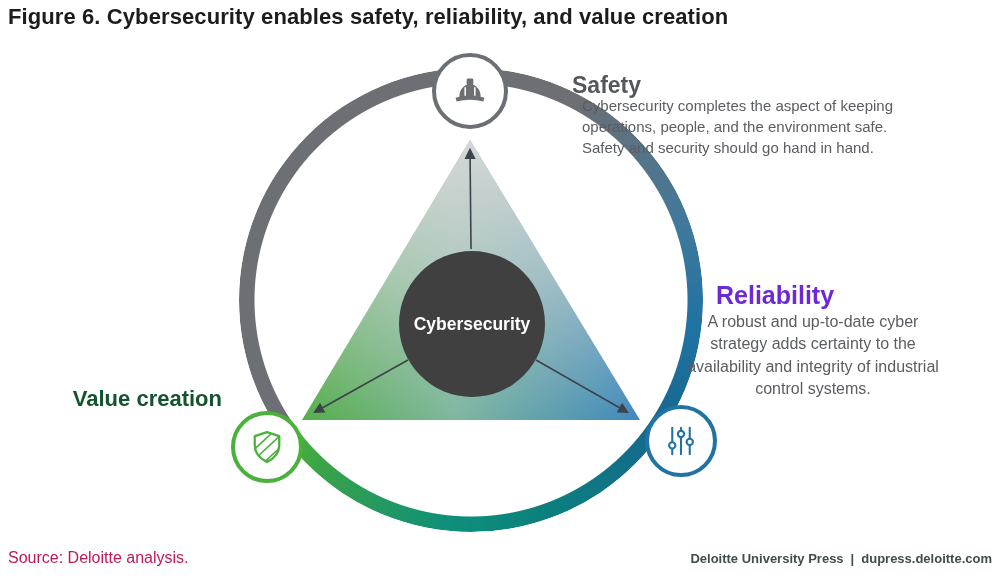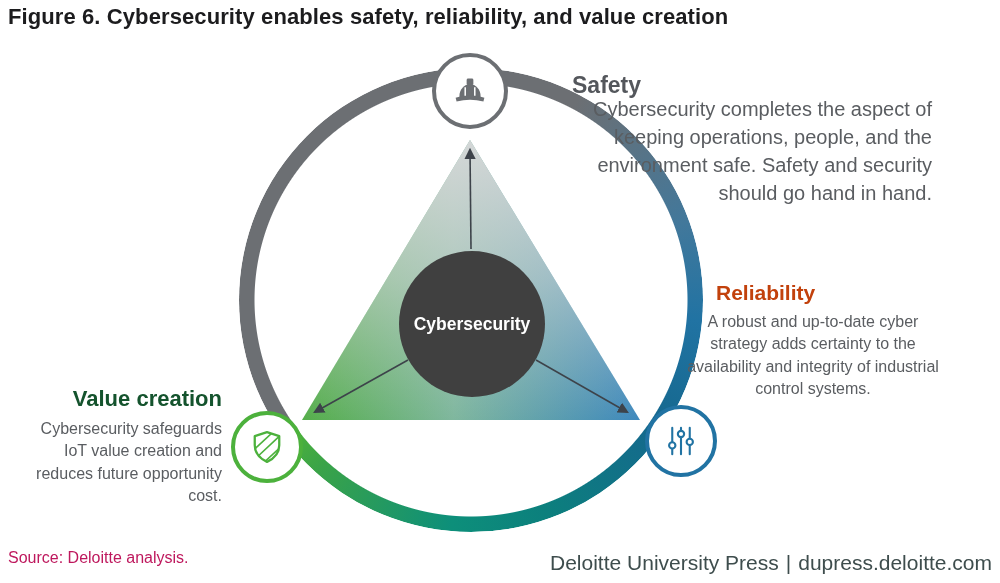--- a/index.html
+++ b/index.html
@@ -75,36 +75,36 @@
     align-items: center;
     justify-content: center;
     z-index: 4;
   }
   .node-safety      { left: 432px; top: 53px;  width: 76px; height: 76px; border: 4px solid #6c6f73; }
   .node-reliability { left: 645px; top: 405px; width: 72px; height: 72px; border: 4px solid #2173a3; }
   .node-value       { left: 231px; top: 411px; width: 72px; height: 72px; border: 4px solid #4cb13c; }
   
   .txt-block { position: absolute; z-index: 5; }
   .blk-safety-h { left: 572px; top: 72px; font-size: 23px; font-weight: bold; color: #54575c; }
-  .blk-safety-d { left: 582px; top: 95px; width: 350px; text-align: right;
-                  font-size: 20px; line-height: 1.4; color: #5a5d61; }
-  .blk-rel-h    { left: 716px; top: 281px; font-size: 21px; font-weight: bold; color: #c2410c; text-align: right; }
+  .blk-safety-d { left: 582px; top: 95px; width: 350px; text-align: left;
+                  font-size: 15px; line-height: 1.4; color: #5a5d61; }
+  .blk-rel-h    { left: 716px; top: 281px; font-size: 25px; font-weight: bold; color: #6d28d9; text-align: right; }
   .blk-rel-d    { left: 677px; top: 311px; width: 272px; text-align: center;
                   font-size: 16px; line-height: 1.4; color: #5a5d61; }
   .blk-val      { left: 20px; top: 386px; width: 202px; text-align: right; }
   .blk-val-h    { font-size: 22px; font-weight: bold; color: #14532d; }
   .blk-val-d    { margin-top: 6px; margin-left: 16px; font-size: 16px; line-height: 1.4; color: #5a5d61; }
   
   .footer-source {
     position: absolute; left: 8px; top: 549px;
     font-size: 16px; color: #be185d; z-index: 5;
   }
   .footer-brand {
     position: absolute; right: 8px; top: 551px;
-    font-size: 21px; font-weight: normal; color: #3e4d4d; z-index: 5; text-align: right;
+    font-size: 13px; font-weight: bold; color: #3e4d4d; z-index: 5; text-align: right;
   }
   .footer-brand .sep { padding: 0 7px; color: #3e4d4d; }
 </style>
 </head>
 <body>
 
 <div class="canvas">
 
   <div class="fig-title">Figure 6. Cybersecurity enables safety, reliability, and value creation</div>
 
@@ -183,21 +183,20 @@
   </div>
 
   <div class="txt-block blk-safety-h">Safety</div>
   <div class="txt-block blk-safety-d">Cybersecurity completes the aspect of keeping operations, people, and the environment safe. Safety and security should go hand in hand.</div>
 
   <div class="txt-block blk-rel-h">Reliability</div>
   <div class="txt-block blk-rel-d">A robust and up-to-date cyber strategy adds certainty to the availability and integrity of industrial control systems.</div>
 
   <div class="txt-block blk-val">
     <div class="blk-val-h">Value creation</div>
-    <div class="blk-val-d">Cybersecurity safeguards IoT value creation and reduces future opportunity cost.</div>
   </div>
 
   <div class="footer-source">Source: Deloitte analysis.</div>
   <div class="footer-brand">
     <span>Deloitte University Press</span><span class="sep">|</span><span>dupress.deloitte.com</span>
   </div>
 
 </div>
 
 </body></html>

